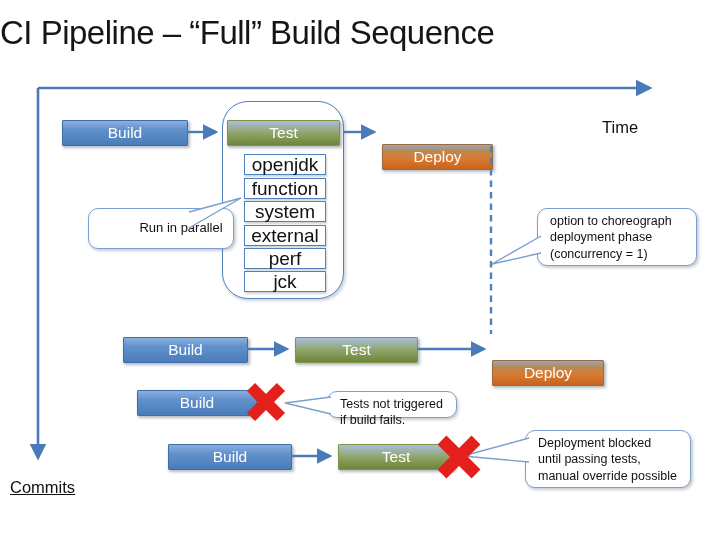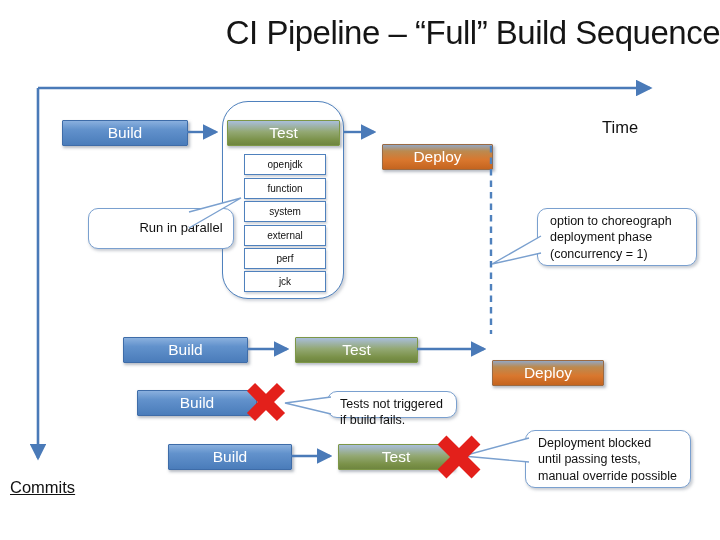--- a/index.html
+++ b/index.html
@@ -1,21 +1,21 @@
 <!DOCTYPE html>
 <html><head>
 <meta charset="utf-8">
 <style>
   html,body{margin:0;padding:0;background:#888;}
   .slide{
     position:relative; width:720px; height:540px; background:#ffffff;
     font-family:"Liberation Sans", sans-serif; overflow:hidden; margin:0 auto;
   }
   .title{
-    position:absolute; left:0; top:14px; width:720px; text-align:right;
+    position:absolute; left:0; top:14px; width:720px; text-align:left;
     font-size:33px; font-weight:400; color:#151515; letter-spacing:-.5px; margin:0;
   }
   .axis-label{position:absolute; color:#111; font-size:16.5px;}
   .axis-label.time{left:602px; top:118px;}
   .axis-label.commits{left:10px; top:478px;text-decoration:underline;}
 
   .box{
     position:absolute; display:flex; align-items:center; justify-content:center;
     color:#fff; font-size:15.5px; border-radius:1px;
     box-shadow:1.5px 2px 3px rgba(110,120,135,.5);
@@ -36,21 +36,21 @@
 
   .test-container{
     position:absolute; left:222px; top:101px; width:120px; height:196px;
     background:#fff; border:1.5px solid #4f81bd; border-radius:26px;
     box-shadow:1.5px 2px 3px rgba(120,130,145,.35);
   }
   .suite{
     position:absolute; left:244px; width:80px; height:19px;
     background:#fff; border:1.5px solid #4f81bd;
     display:flex; align-items:center; justify-content:center;
-    font-size:10px; color:#111;
+    font-size:19px; color:#111;
     box-shadow:1px 1.5px 2px rgba(120,130,145,.35);
   }
 
   .callout{
     position:absolute; background:#fff; border:1.5px solid #7aa0cf; border-radius:10px;
     color:#111; font-size:12.5px; line-height:1.3; white-space:pre-line;
     box-shadow:1.5px 2px 3px rgba(120,130,145,.4);
     padding-left:40px;
   }
   .callout.run{left:88px; top:208px; width:104px; height:39px;

